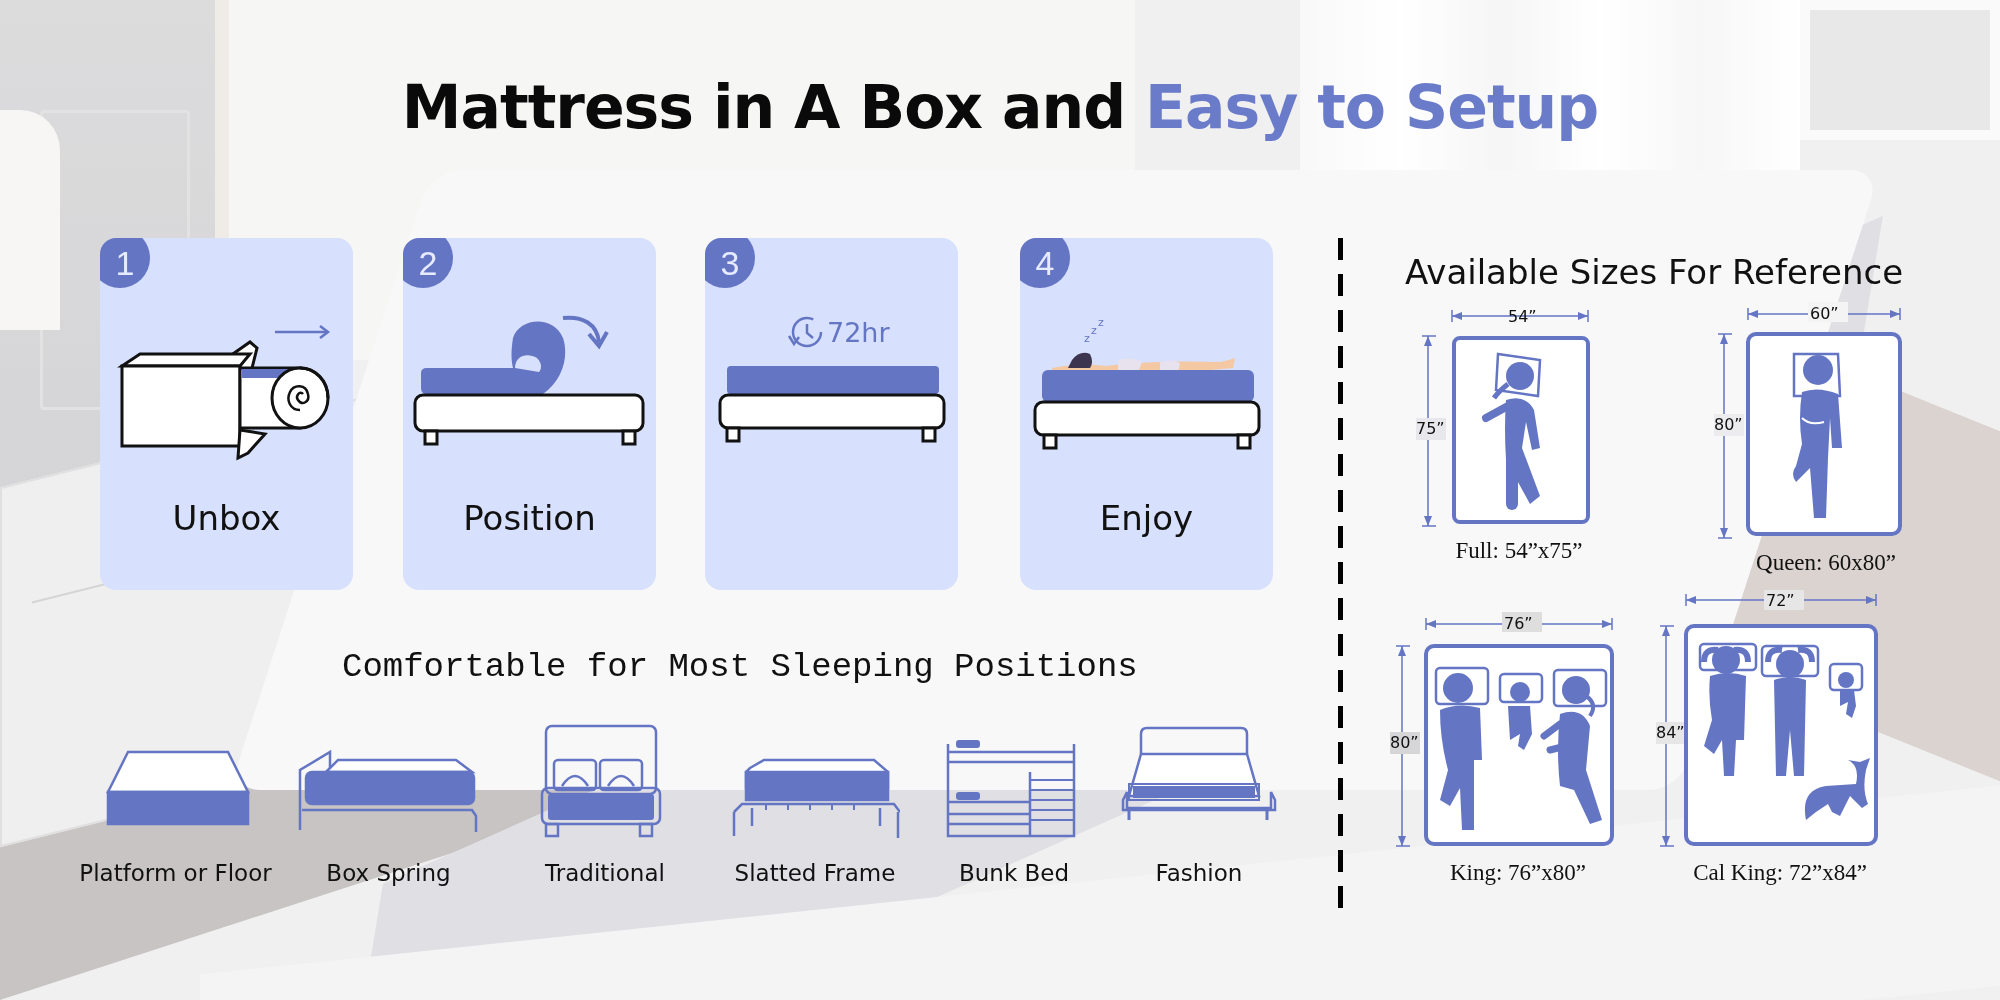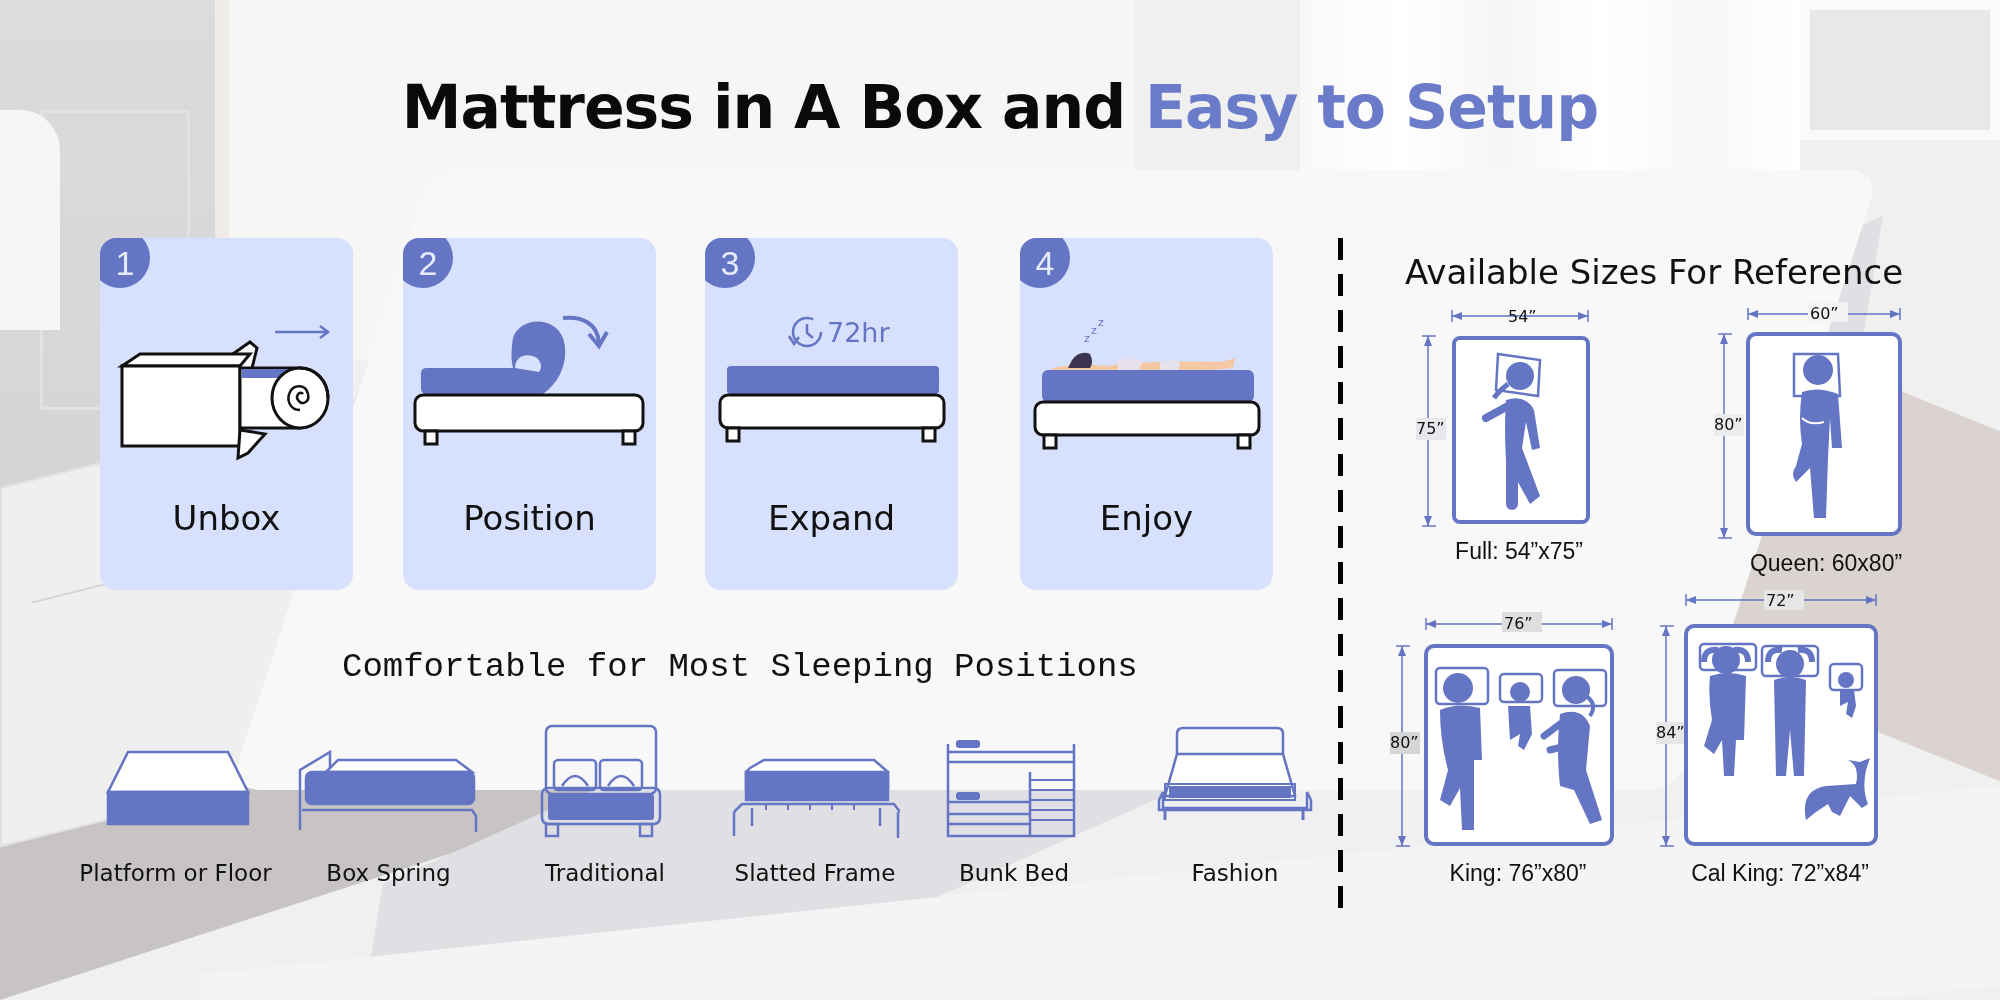--- a/index.html
+++ b/index.html
@@ -73,21 +73,21 @@
 
   
   .sizes-title {
     position: absolute; left: 1405px; top: 240px;
     font-size: 34px; color: #111; font-family: "DejaVu Sans", sans-serif; margin-top: 12px;
   }
   .size-block { position: absolute; }
   .size-block svg { position: absolute; left: 0; top: 0; overflow: visible; }
   .size-caption {
     position: absolute; white-space: nowrap; font-size: 23px; color: #111;
-    font-family: Liberation Sans, sans-serif; transform: translateX(-50%);
+    font-family: Liberation Serif, serif; transform: translateX(-50%);
   }
   .dim { font-size: 16px; fill: #111; font-family: "DejaVu Sans", sans-serif; }
 </style>
 </head>
 <body>
 
 <div class="bg">
   <div class="wall"></div>
   <div class="panel"></div>
   <div class="floor-right"></div>
@@ -148,21 +148,20 @@
       <path d="M102 86 V95 L108 100" stroke="#6475c4" stroke-width="2.5" fill="none"></path>
       <path d="M84 98 L89 106 L94 99" stroke="#6475c4" stroke-width="2.5" fill="none"></path>
     </g>
     <text x="122" y="104" font-family="DejaVu Sans, sans-serif" font-size="27" fill="#6475c4">72hr</text>
     <rect x="22" y="128" width="212" height="28" rx="4" fill="#6475c4"></rect>
     <rect x="15" y="157" width="224" height="33" rx="8" fill="#fff" stroke="#111" stroke-width="3"></rect>
     <rect x="22" y="190" width="12" height="13" fill="#fff" stroke="#111" stroke-width="3"></rect>
     <rect x="218" y="190" width="12" height="13" fill="#fff" stroke="#111" stroke-width="3"></rect>
   </svg>
   <div class="badge">3</div>
-  <div class="label">Expand</div>
 </div>
 
 <div class="card" style="left:1020px;">
   <svg width="253" height="352" viewBox="0 0 253 352">
     <text x="64" y="104" font-family="DejaVu Sans, sans-serif" font-size="11" fill="#6475c4">z</text>
     <text x="71" y="96" font-family="DejaVu Sans, sans-serif" font-size="11" fill="#6475c4">z</text>
     <text x="78" y="88" font-family="DejaVu Sans, sans-serif" font-size="11" fill="#6475c4">z</text>
     <path d="M32 130 Q60 124 86 128 Q130 122 200 124 Q210 122 215 120 L213 130 Q150 136 90 138 Q60 136 32 134 Z" fill="#f5c8a4"></path>
     <path d="M52 122 Q60 112 70 116 Q74 124 70 130 L48 130 Z" fill="#3d3550"></path>
     <path d="M98 122 Q112 118 122 124 L118 134 L98 134 Z" fill="#e8e2ee"></path>
@@ -227,21 +226,21 @@
     <path d="M4 24 V116 H130 V24" fill="none" stroke="#6475c4" stroke-width="2.5"></path>
     <rect x="12" y="20" width="24" height="8" rx="3" fill="#6475c4"></rect>
     <rect x="12" y="72" width="24" height="8" rx="3" fill="#6475c4"></rect>
     <path d="M4 32 H130 M4 42 H130 M4 82 H86 M4 94 H86 M4 104 H86" stroke="#6475c4" stroke-width="2.5"></path>
     <path d="M86 52 V116" stroke="#6475c4" stroke-width="2.5"></path>
     <path d="M86 60 H130 M86 70 H130 M86 80 H130 M86 90 H130 M86 100 H130" stroke="#6475c4" stroke-width="2"></path>
   </svg>
   <div class="cap">Bunk Bed</div>
 </div>
 
-<div class="bed-type" style="left:1155px; width:160px;">
+<div class="bed-type" style="left:1119px; width:160px;">
   <svg width="160" height="120" viewBox="0 0 160 120">
     <path d="M22 34 V14 Q22 8 28 8 H122 Q128 8 128 14 V34" fill="none" stroke="#6475c4" stroke-width="2.5"></path>
     <path d="M22 34 H128 L140 76 H10 Z" fill="#fff" stroke="#6475c4" stroke-width="2.5"></path>
     <rect x="10" y="64" width="130" height="16" fill="none" stroke="#6475c4" stroke-width="2"></rect>
     <rect x="14" y="66" width="122" height="12" fill="#6475c4"></rect>
     <path d="M4 80 L8 72 V88 H152 V72 L156 80 V90 H4 Z" fill="none" stroke="#6475c4" stroke-width="2.5"></path>
     <path d="M10 90 V100 M148 90 V100" stroke="#6475c4" stroke-width="3"></path>
   </svg>
   <div class="cap">Fashion</div>
 </div>

